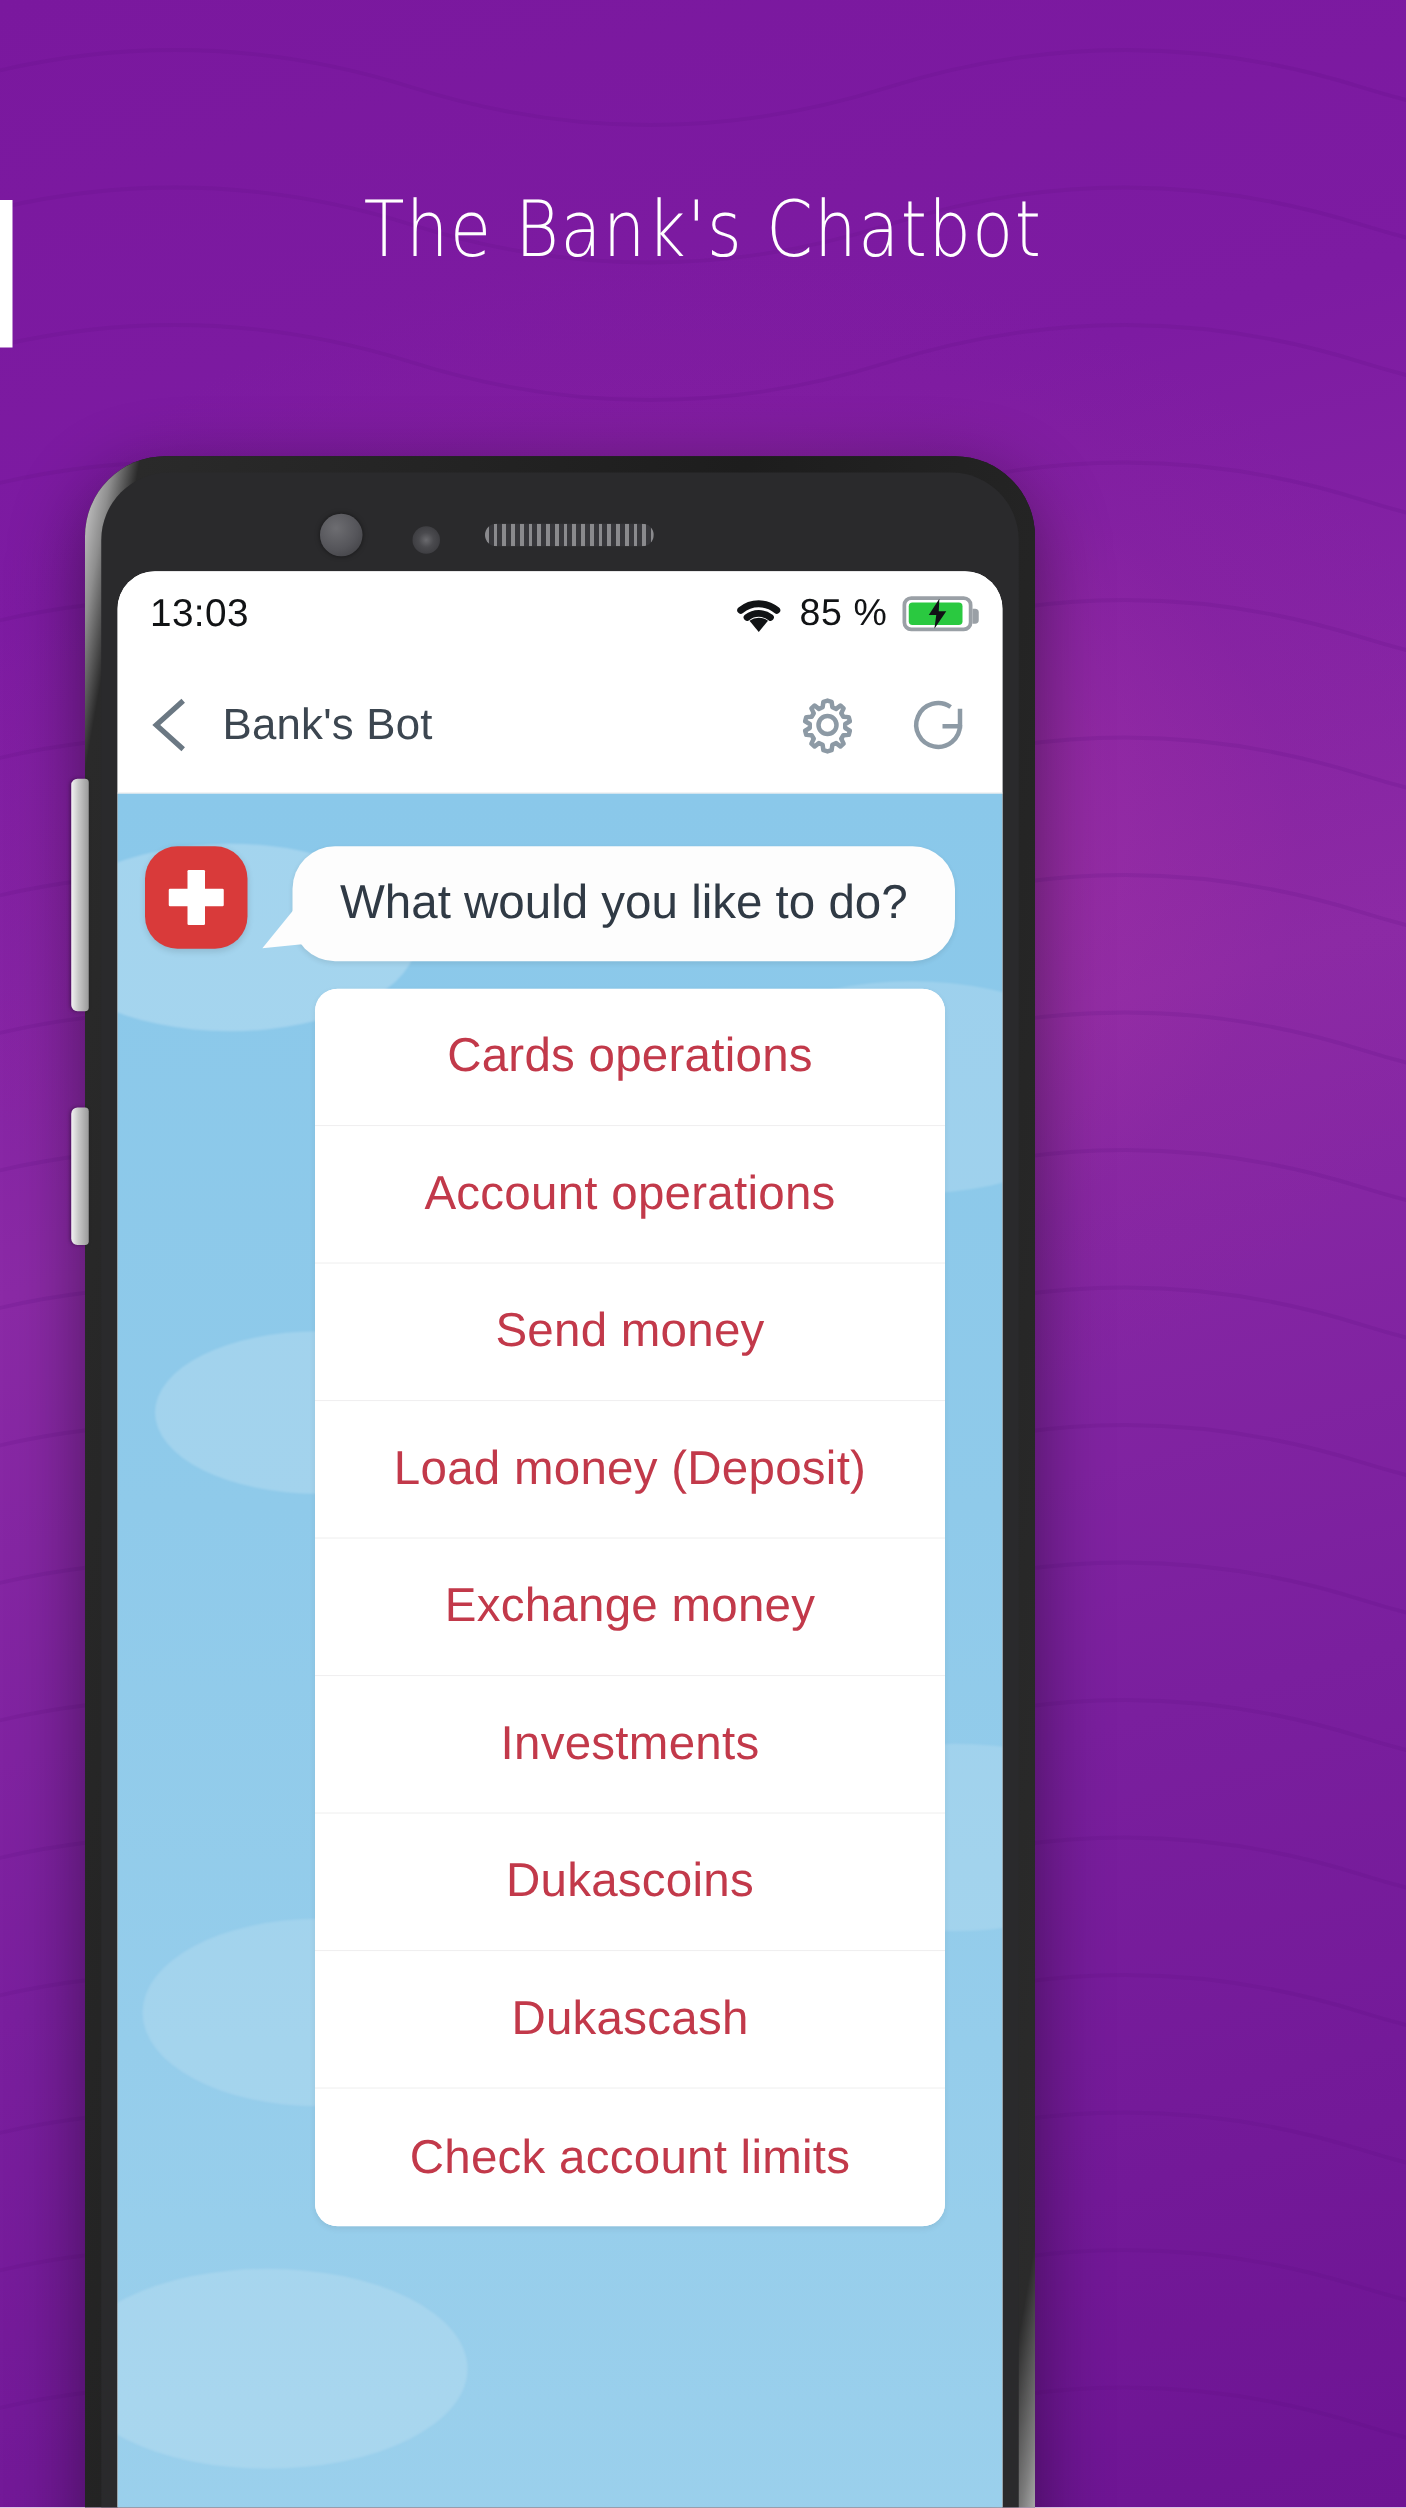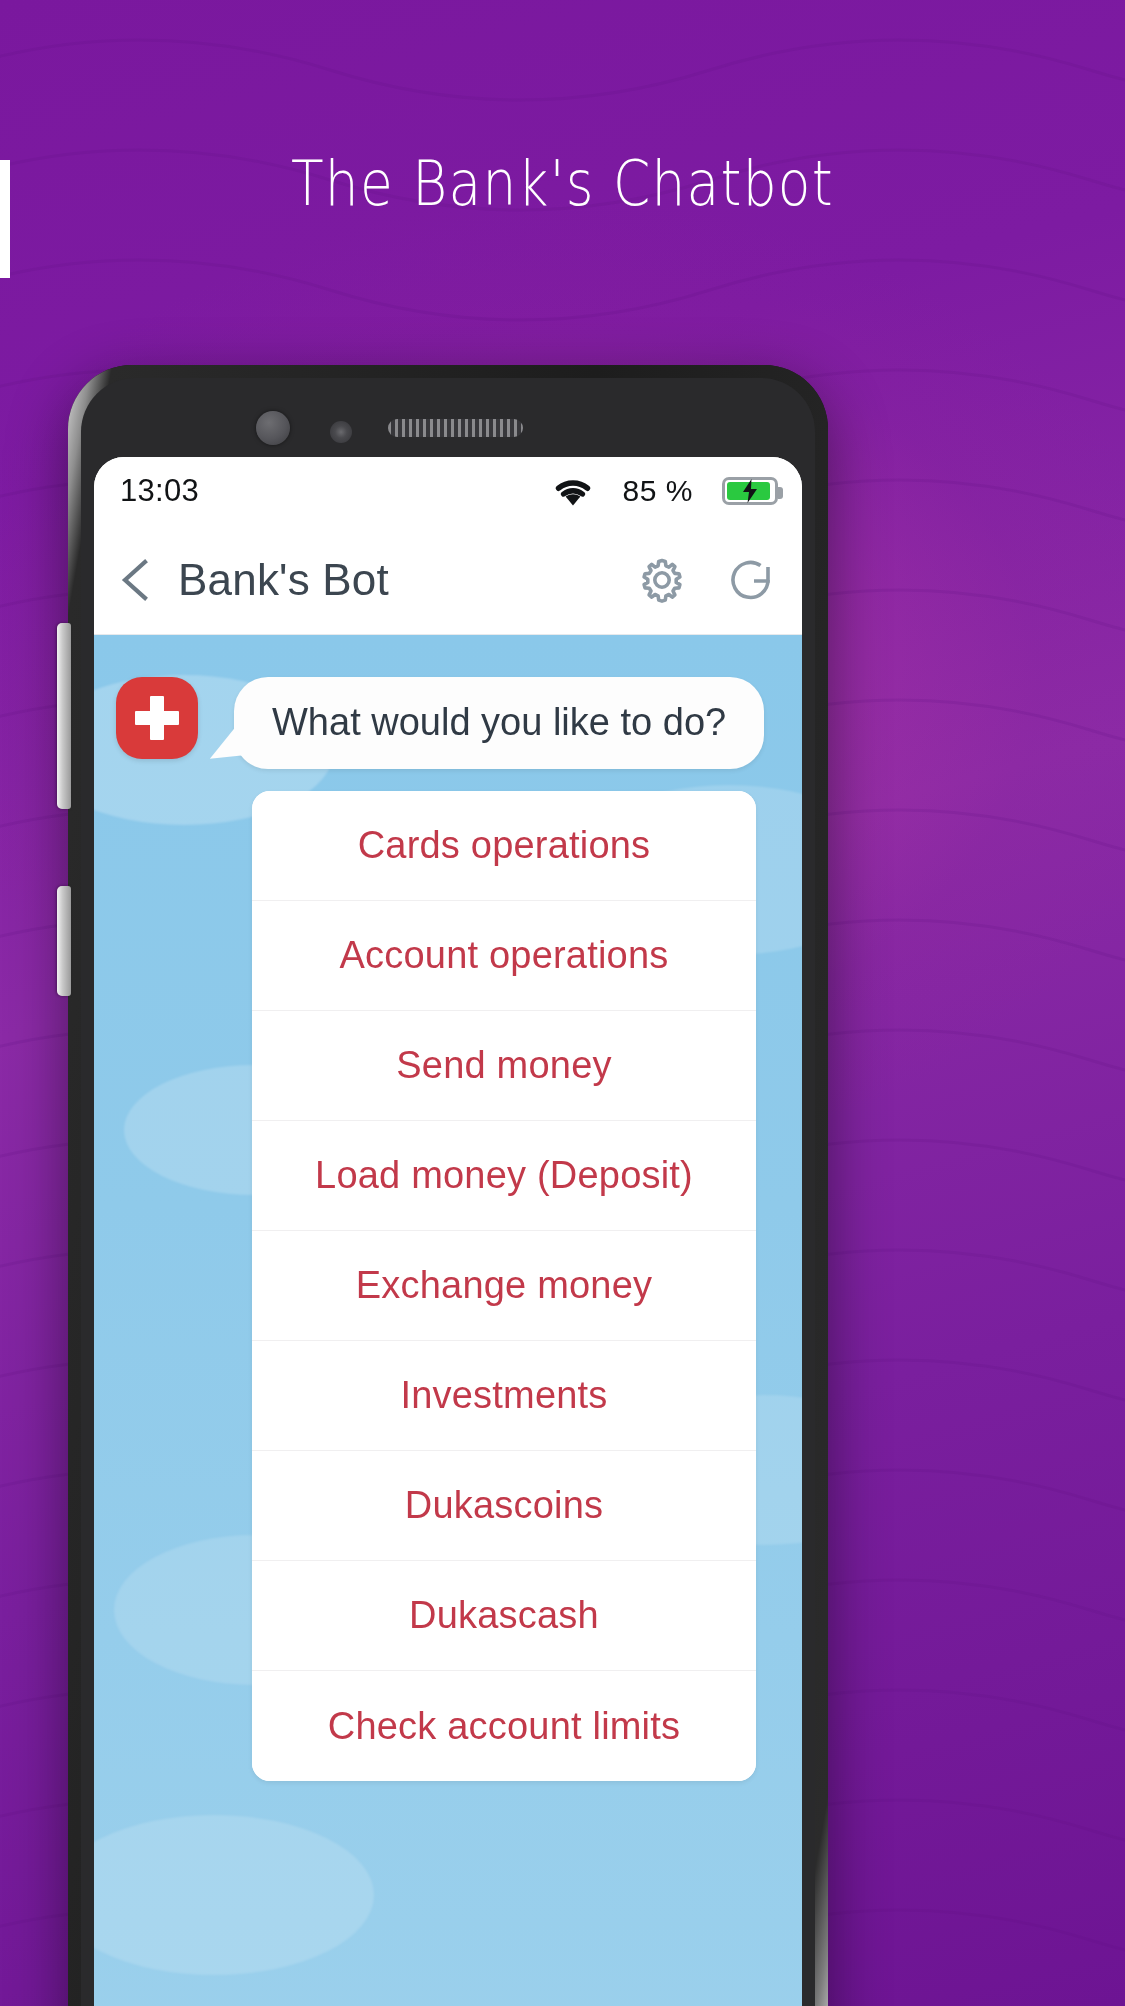--- a/index.html
+++ b/index.html
@@ -154,21 +154,21 @@
   #status-time {
     font-size: 31px;
     font-weight: 500;
     color: #111315;
     letter-spacing: 0.3px;
   }
   #status-right {
     margin-left: auto;
     display: flex;
     align-items: center;
-    gap: 29px;
+    gap: 12px;
   }
   #battery-percent {
     font-size: 30px;
     font-weight: 500;
     color: #111315;
     letter-spacing: 0.5px;
   }
   #battery-icon {
     position: relative;
     width: 56px; height: 28px;
@@ -203,21 +203,21 @@
     position: relative;
     height: 110px;
     background: #ffffff;
     display: flex;
     align-items: center;
     padding: 0 22px 0 20px;
     border-bottom: 1px solid #e6e9ec;
   }
   #back-chevron { width: 46px; height: 46px; flex: 0 0 auto; }
   #app-title {
-    font-size: 44px;
+    font-size: 35px;
     font-weight: 400;
     color: #3c4650;
     margin-left: 18px;
     letter-spacing: 0.2px;
   }
   #header-actions {
     margin-left: auto;
     display: flex;
     align-items: center;
     gap: 32px;

